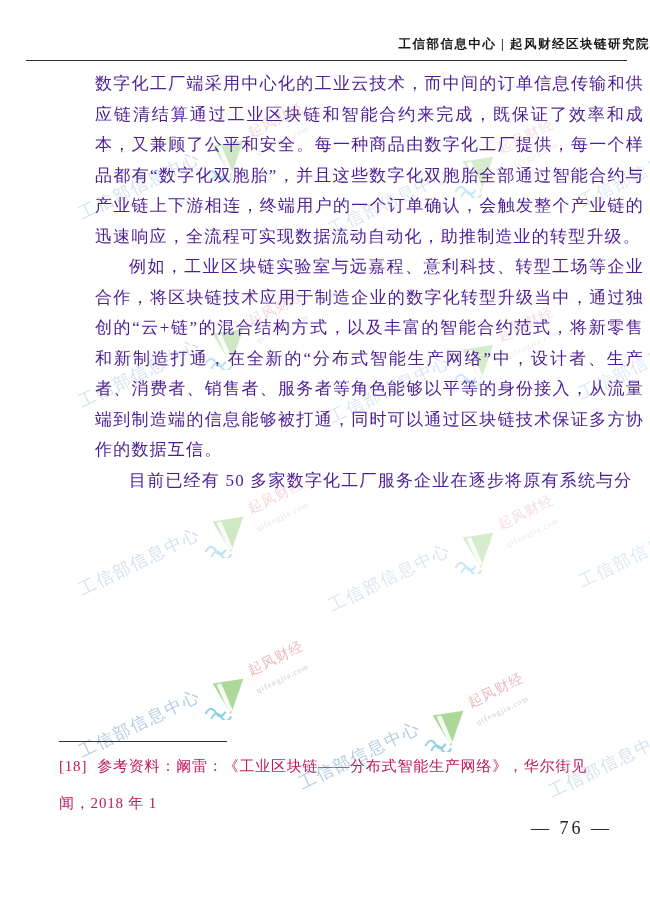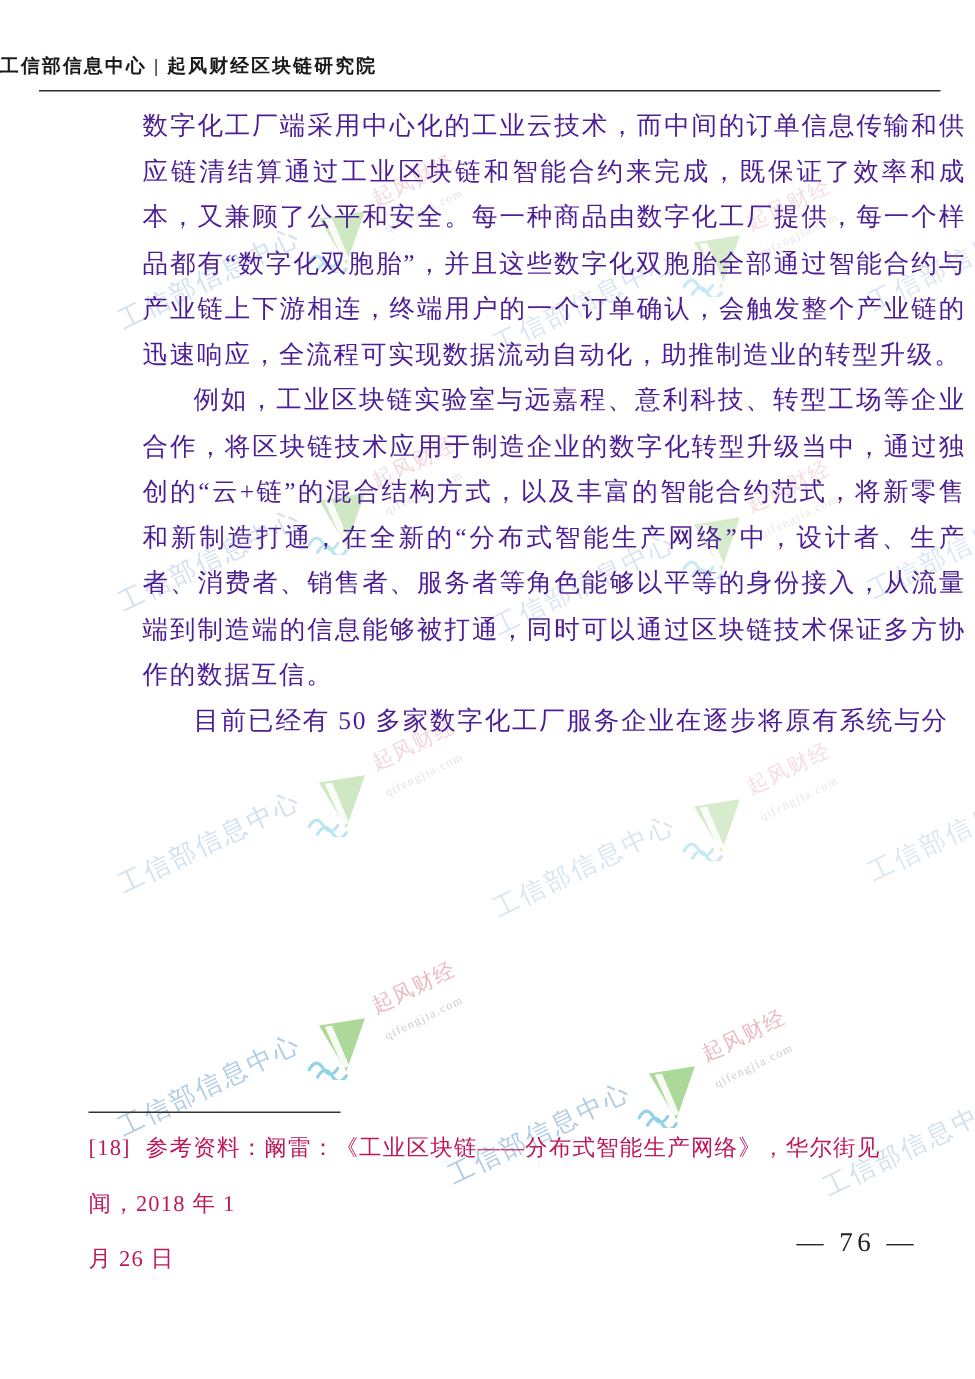--- a/index.html
+++ b/index.html
@@ -4,21 +4,21 @@
 <style>
   html,body { margin:0; padding:0; background:#ffffff; }
   .page {
     position:relative; width:650px; height:919px; background:#ffffff;
     overflow:hidden;
     font-family:"Liberation Serif","DejaVu Serif",serif;
   }
   
   .header-title {
     position:absolute; top:36px; left:0; width:100%;
-    text-align:left; font-size:12.5px; font-weight:bold;
+    text-align:right; font-size:12.5px; font-weight:bold;
     letter-spacing:1.5px; color:#1a1a1a; z-index:2;
   }
   .header-rule {
     position:absolute; top:60px; left:26px; width:601px; height:0;
     border-top:1.5px solid #2b2b2b; z-index:2;
   }
   
   .body-text {
     position:absolute; left:59px; top:69px; width:549px;
     color:#4c1d95; font-size:17px; line-height:30.5px;
@@ -175,18 +175,17 @@
 
   <div class="body-text">
     <p class="para no-indent"><span>数字化工厂端采用中心化的工业云技术，而中间的订单信息传输和供应链清结算通过工业区块链和智能合约来完成，既保证了效率和成本，又兼顾了公平和安全。每一种商品由数字化工厂提供，每一个样品都有“数字化双胞胎”，并且这些数字化双胞胎全部通过智能合约与产业链上下游相连，终端用户的一个订单确认，会触发整个产业链的迅速响应，全流程可实现数据流动自动化，助推制造业的转型升级。</span></p>
     <p class="para"><span>例如，工业区块链实验室与远嘉程、意利科技、转型工场等企业合作，将区块链技术应用于制造企业的数字化转型升级当中，通过独创的“云+链”的混合结构方式，以及丰富的智能合约范式，将新零售和新制造打通，在全新的“分布式智能生产网络”中，设计者、生产者、消费者、销售者、服务者等角色能够以平等的身份接入，从流量端到制造端的信息能够被打通，同时可以通过区块链技术保证多方协作的数据互信。</span></p>
     <p class="para"><span>目前已经有 50 多家数字化工厂服务企业在逐步将原有系统与分</span></p>
   </div>
 
   <div class="fn-rule"></div>
   <div class="footnote">
     <div><span class="fn-label">[18]</span><span>参考资料：阚雷：《工业区块链——分布式智能生产网络》，华尔街见闻，2018 年 1</span></div>
-    <div>月 26 日</div>
   </div>
 
   <div class="page-num">— 76 —</div>
 
 </div>
 
 </body></html>

